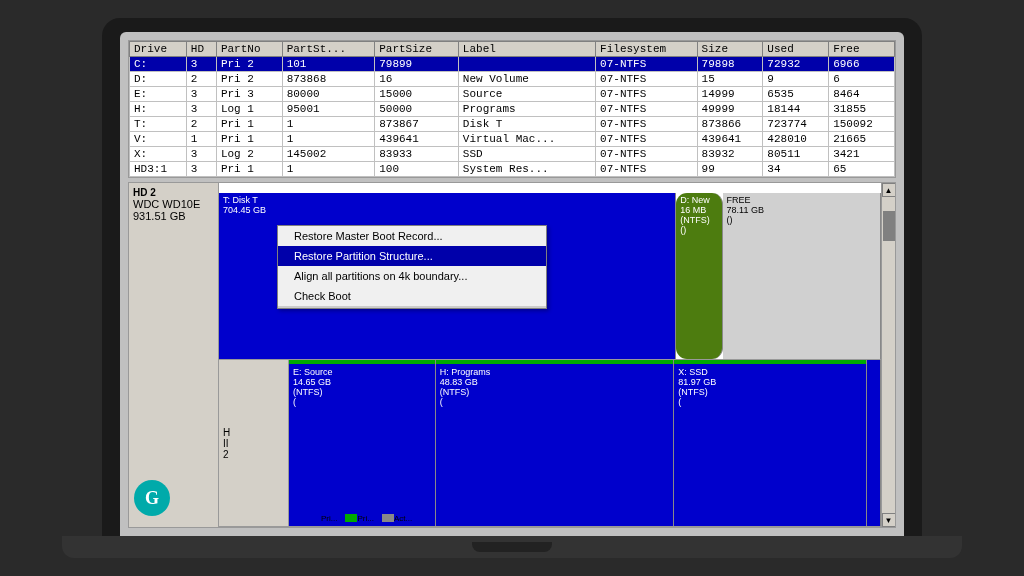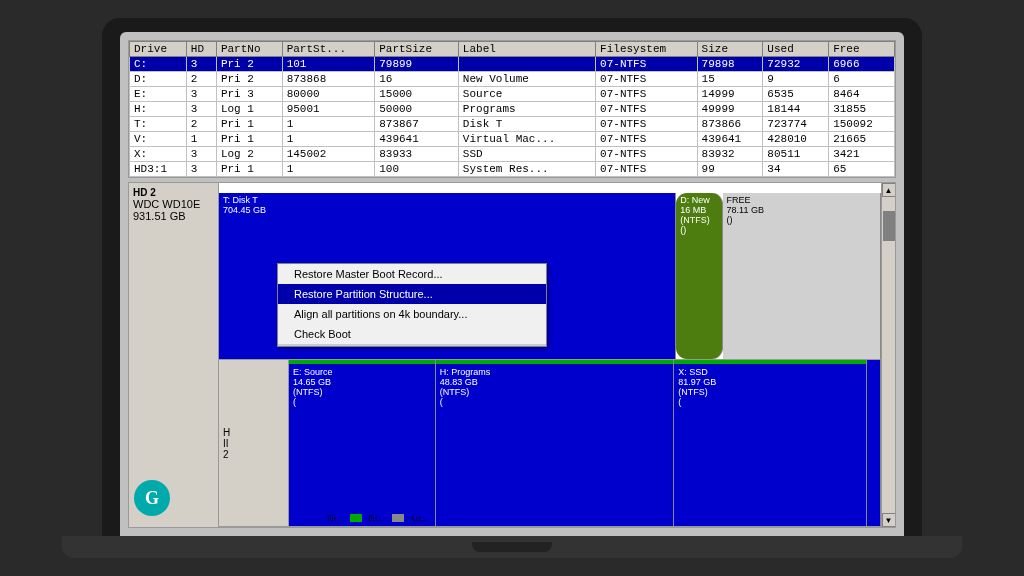--- a/index.html
+++ b/index.html
@@ -185,21 +185,20 @@
       position: absolute;
       top: 42px;
       left: 148px;
       background: #f0f0f0;
       border: 1px solid #808080;
       box-shadow: 2px 2px 4px rgba(0,0,0,0.3);
       z-index: 100;
       min-width: 270px;
       font-size: 11px;
       font-family: Arial, sans-serif;
-      margin-top: 38px;
     }
     .menu-item {
       padding: 4px 16px;
       cursor: pointer;
       color: #000;
       white-space: nowrap;
     }
     .menu-item.highlighted {
       background: #0000aa;
       color: white;
@@ -227,22 +226,21 @@
       bottom: 4px;
       left: 90px;
       display: flex;
       gap: 8px;
       font-size: 8px;
       font-family: Arial, sans-serif;
     }
     .legend-item {
       display: flex;
       align-items: flex-start;
-      gap: 6px;
-      font-family: Liberation Serif, serif;
+      gap: 0;
     }
     .legend-color {
       width: 12px;
       height: 8px;
       display: inline-block;
     }
   </style>
 </head>
 <body>
 

